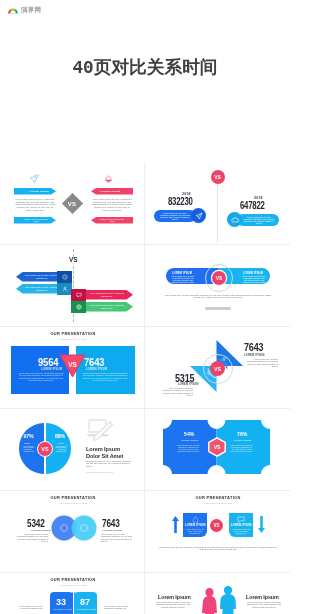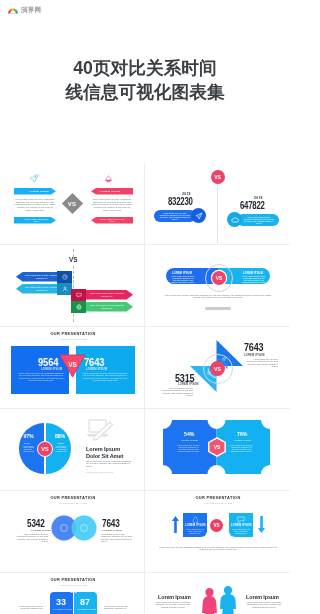--- a/index.html
+++ b/index.html
@@ -5,21 +5,21 @@
   * { box-sizing: border-box; margin:0; padding:0; }
   html,body { width:290px; height:614px; background:#fff; font-family:"Liberation Sans", sans-serif; }
   .page { position:relative; width:290px; height:614px; overflow:hidden; background:#fff; }
 
   
   .hdr { position:relative; height:163px; }
   .logo { position:absolute; left:7px; top:5px; display:flex; align-items:flex-end; gap:2px; }
   .logo-mark { width:12px; height:9px; display:block; }
   .logo-text { font-size:6.6px; color:#9a9a9a; font-weight:bold; letter-spacing:0.2px; line-height:9px; }
   .title { position:absolute; left:0; right:0; top:57px; text-align:center; color:#3b4044;
-           font-weight:bold; font-size:17.7px; line-height:23.5px; }
+           font-weight:bold; font-size:17.7px; line-height:23.5px;font-family:Liberation Mono, monospace; }
 
   
   .grid { position:absolute; left:0; top:163px; width:290px; height:451px; }
   .cell { position:absolute; width:145px; height:82px; background:#fff;
           border-right:1px solid #ededee; border-bottom:1px solid #ededee; overflow:hidden; }
   .cell.c1 { left:0; } .cell.c2 { left:145px; border-right:none; }
   .r0{top:0}.r1{top:82px}.r2{top:164px}.r3{top:246px}.r4{top:328px}.r5{top:410px}
   .slide { position:absolute; left:1px; top:0px; width:144px; height:81px; overflow:hidden; background:#fff; }
 
   
@@ -113,21 +113,20 @@
           <path d="M10.6 7.2 A10 10 0 0 1 13.4 7.2 L12.8 11.4 A5.8 5.8 0 0 0 11.2 11.4 Z" fill="#f2c617"></path>
           <path d="M13.4 7.2 A10 10 0 0 1 18.2 9.2 L15.6 12.5 A5.8 5.8 0 0 0 12.8 11.4 Z" fill="#7ab82e"></path>
           <path d="M18.2 9.2 A10 10 0 0 1 22 17 L17.8 17 A5.8 5.8 0 0 0 15.6 12.5 Z" fill="#19a98c"></path>
           <ellipse cx="12" cy="17.2" rx="11.2" ry="0.9" fill="#c9ccd0"></ellipse>
         </svg>
       </span>
       <span class="logo-text">演界网</span>
     </div>
     <div class="title">
       <div>40页对比关系时间</div>
-      <div>线信息可视化图表集</div>
     </div>
   </div>
 
   <div class="grid">
 
     <div class="cell c1 r0">
       <div class="slide">
         <svg class="abs" style="left:29px;top:11px" width="9.5" height="9" viewBox="0 0 28 26">
           <path d="M20.5 2.2c-3.6.4-7 2-9.6 4.6l-3.1 3.1-3.2-.5c-.5-.1-1 .1-1.4.4L1.4 12c-.5.5-.3 1.3.3 1.5l3.6 1.2 5.3 5.3 1.2 3.6c.2.6 1 .8 1.5.3l2.2-1.8c.4-.3.5-.8.4-1.4l-.5-3.2 3.1-3.1c2.6-2.6 4.2-6 4.6-9.6.1-1.3-1.1-2.4-2.6-2.6z" fill="none" stroke="#2fb6f2" stroke-width="1.6"></path>
           <circle cx="16" cy="9" r="2.1" fill="none" stroke="#2fb6f2" stroke-width="1.6"></circle>

